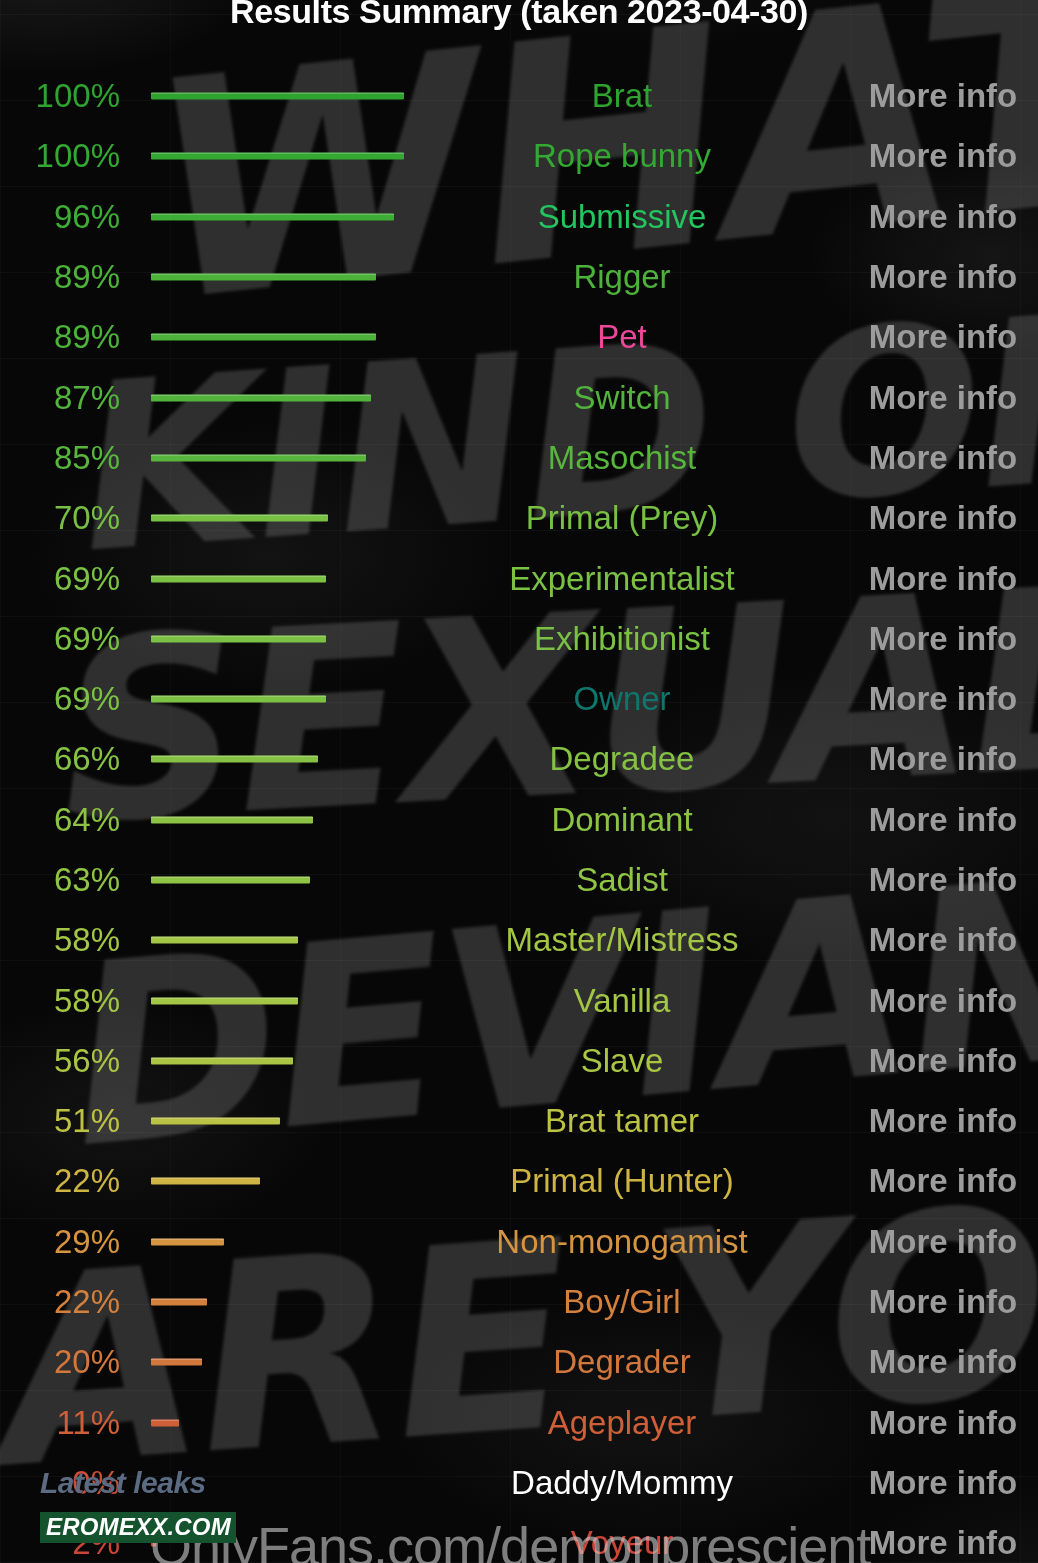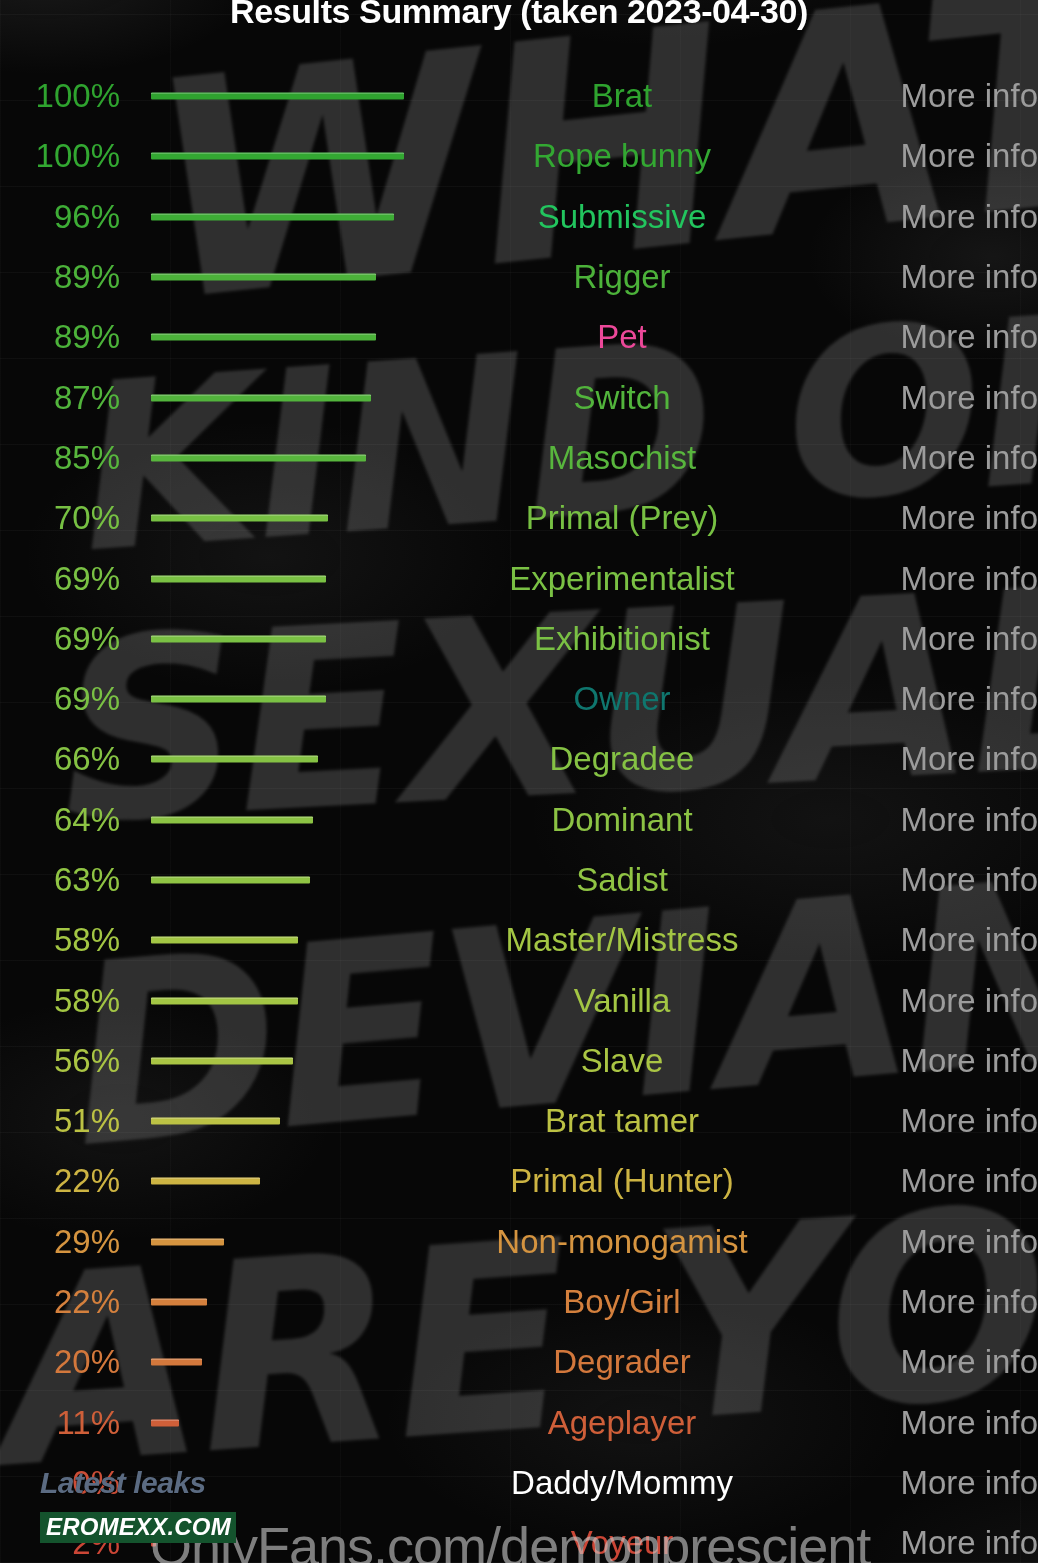--- a/index.html
+++ b/index.html
@@ -115,24 +115,25 @@
     text-align: center;
     font-size: 33px;
     white-space: nowrap;
   }
   .more {
     position: absolute;
     left: 848px;
     width: 190px;
     top: 50%;
     transform: translateY(-50%);
-    text-align: right;
+    text-align: center;
     font-size: 33px;
     color: #9c9c9c;
     white-space: nowrap;
+    font-weight: bold;
   }
 
   
   #of-watermark {
     position: absolute;
     left: 150px;
     bottom: -14px;
     color: rgba(200,200,200,.62);
     font-size: 54px;
     letter-spacing: -1px;

